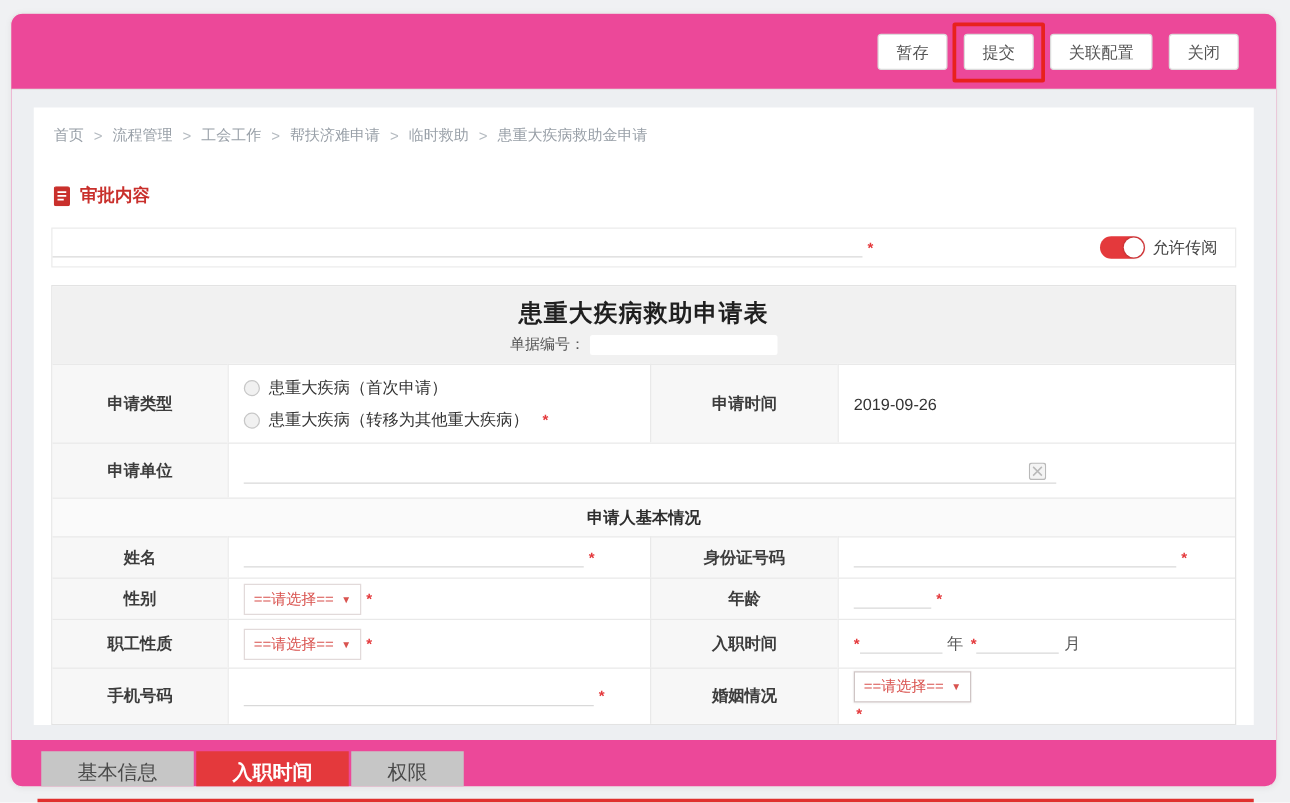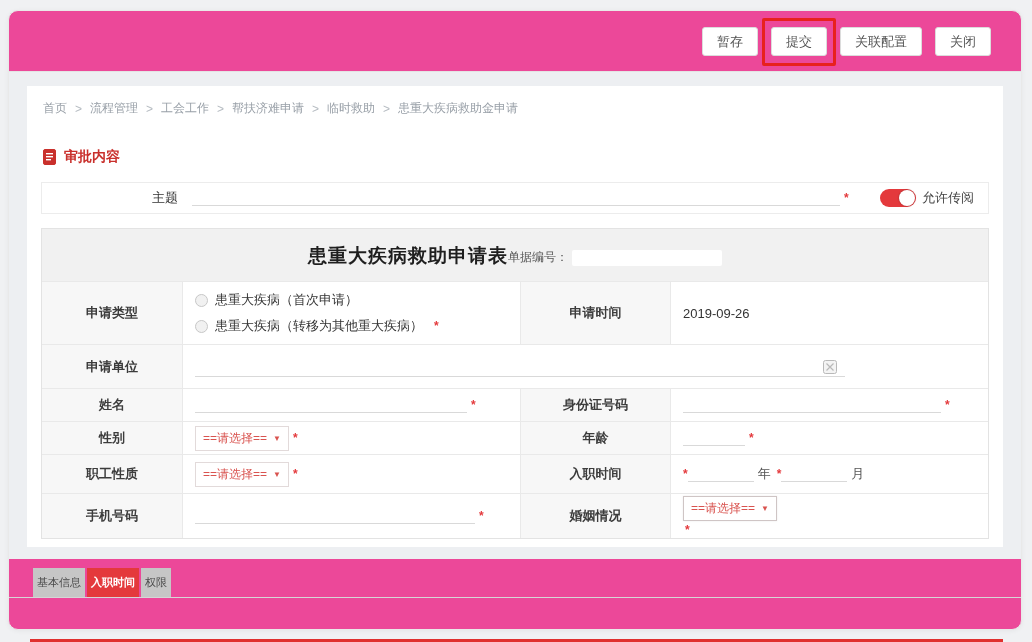--- a/index.html
+++ b/index.html
@@ -58,21 +58,21 @@
   .form-table {
     margin-top:14px; border:1px solid #e3e3e3;
     display:grid; grid-template-columns:140px 338px 150px 1fr;
     font-size:13px; color:#333;
   }
   .cell { display:flex; align-items:center; min-height:33px; padding:0 12px; background:#fff;
           border-top:1px solid #e9e9e9; border-left:1px solid #e9e9e9; }
   .no-left { border-left:none; }
   .no-top { border-top:none; }
   .label-cell { background:#f7f7f7; justify-content:center; font-weight:bold; color:#3c3c3c; padding:0 6px; text-align:center; }
-  .title-cell { grid-column:1/5; background:#f1f1f1; flex-direction:row; justify-content:center; padding:9px 0 7px; min-height:52px; }
+  .title-cell { grid-column:1/5; background:#f1f1f1; flex-direction:column; justify-content:center; padding:9px 0 7px; min-height:52px; }
   .form-title { font-size:19px; font-weight:bold; color:#1f1f1f; letter-spacing:1px; }
   .doc-no { font-size:12px; color:#555; margin-top:3px; display:flex; align-items:center; }
   .redacted { display:inline-block; width:150px; height:16px; background:#fff; border-radius:2px; margin-left:4px; }
   .h62 { min-height:62px; }
   .h44 { min-height:44px; }
   .h39 { min-height:39px; }
   .h45 { min-height:45px; }
   .section-cell { grid-column:1/5; background:#fafafa; justify-content:center; font-weight:bold; color:#2e2e2e; min-height:31px; }
   .radio-cell { flex-direction:column; align-items:flex-start; justify-content:center; gap:8px; padding:9px 12px; }
   .radio-row { display:flex; align-items:center; gap:7px; cursor:pointer; }
@@ -85,21 +85,21 @@
   }
   .select-box .caret { font-size:8px; color:#d9534f; }
   .marital-select { border:1px solid #cfc5c5; box-shadow:0 0 2px rgba(0,0,0,.08); }
   .col { flex-direction:column; align-items:flex-start; justify-content:center; gap:2px; }
   .ym-label { color:#555; margin:0 6px 0 4px; }
   .inline { display:flex; align-items:center; }
   
   .footer { flex:0 0 70px; padding-top:9px; }
   .tabs-row { display:flex; padding-left:24px; border-bottom:1px solid #d6d6d6; }
   .tab {
-    background:#c6c6c6; color:#4a4a4a; font-size:11px; padding:7px 4px;
+    background:#c6c6c6; color:#4a4a4a; font-size:16px; padding:7px 29px;
     margin-right:2px; cursor:pointer; white-space:nowrap;
   }
   .tab.active { background:#e4393c; color:#fff; font-weight:bold; }
   .bottom-strip { position:absolute; left:30px; width:973px; bottom:0; height:3px; background:#e0302e; }
 </style>
 </head>
 <body>
 
 <div class="card">
 
@@ -134,21 +134,20 @@
         <svg width="13" height="16" viewBox="0 0 13 16">
           <rect x="0.5" y="0.5" width="12" height="15" rx="1.5" fill="#c9302c" stroke="#c9302c"></rect>
           <rect x="3" y="4" width="7" height="1.4" fill="#fff"></rect>
           <rect x="3" y="7" width="7" height="1.4" fill="#fff"></rect>
           <rect x="3" y="10" width="5" height="1.4" fill="#fff"></rect>
         </svg>
         <span class="section-title">审批内容</span>
       </div>
 
       <div class="subject-box">
-        <span class="subject-label">主题</span>
         <span class="uline subject-line"></span>
         <span class="req">*</span>
         <span class="toggle-group">
           <span class="toggle">
               <span class="toggle-knob"></span>
             </span>
           <span class="toggle-label">允许传阅</span>
         </span>
       </div>
 
@@ -180,20 +179,21 @@
         <div class="cell label-cell h44 no-left">申请单位</div>
         <div class="cell h44" style="grid-column:2/5;">
           <span class="unit-line">
             <svg class="org-picker" width="14" height="14" viewBox="0 0 14 14">
               <rect x="0.5" y="0.5" width="13" height="13" rx="2" fill="#f4f4f4" stroke="#b9b9b9"></rect>
               <path d="M3.5 3.5 L10.5 10.5 M10.5 3.5 L3.5 10.5" stroke="#b9b9b9" stroke-width="1.2"></path>
             </svg>
           </span>
         </div>
 
+        <div class="cell section-cell no-left">申请人基本情况</div>
 
         <div class="cell label-cell no-left">姓名</div>
         <div class="cell">
           <span class="uline" style="width:272px;"></span>
           <span class="req">*</span>
         </div>
         <div class="cell label-cell">身份证号码</div>
         <div class="cell">
           <span class="uline" style="width:258px;"></span>
           <span class="req">*</span>

